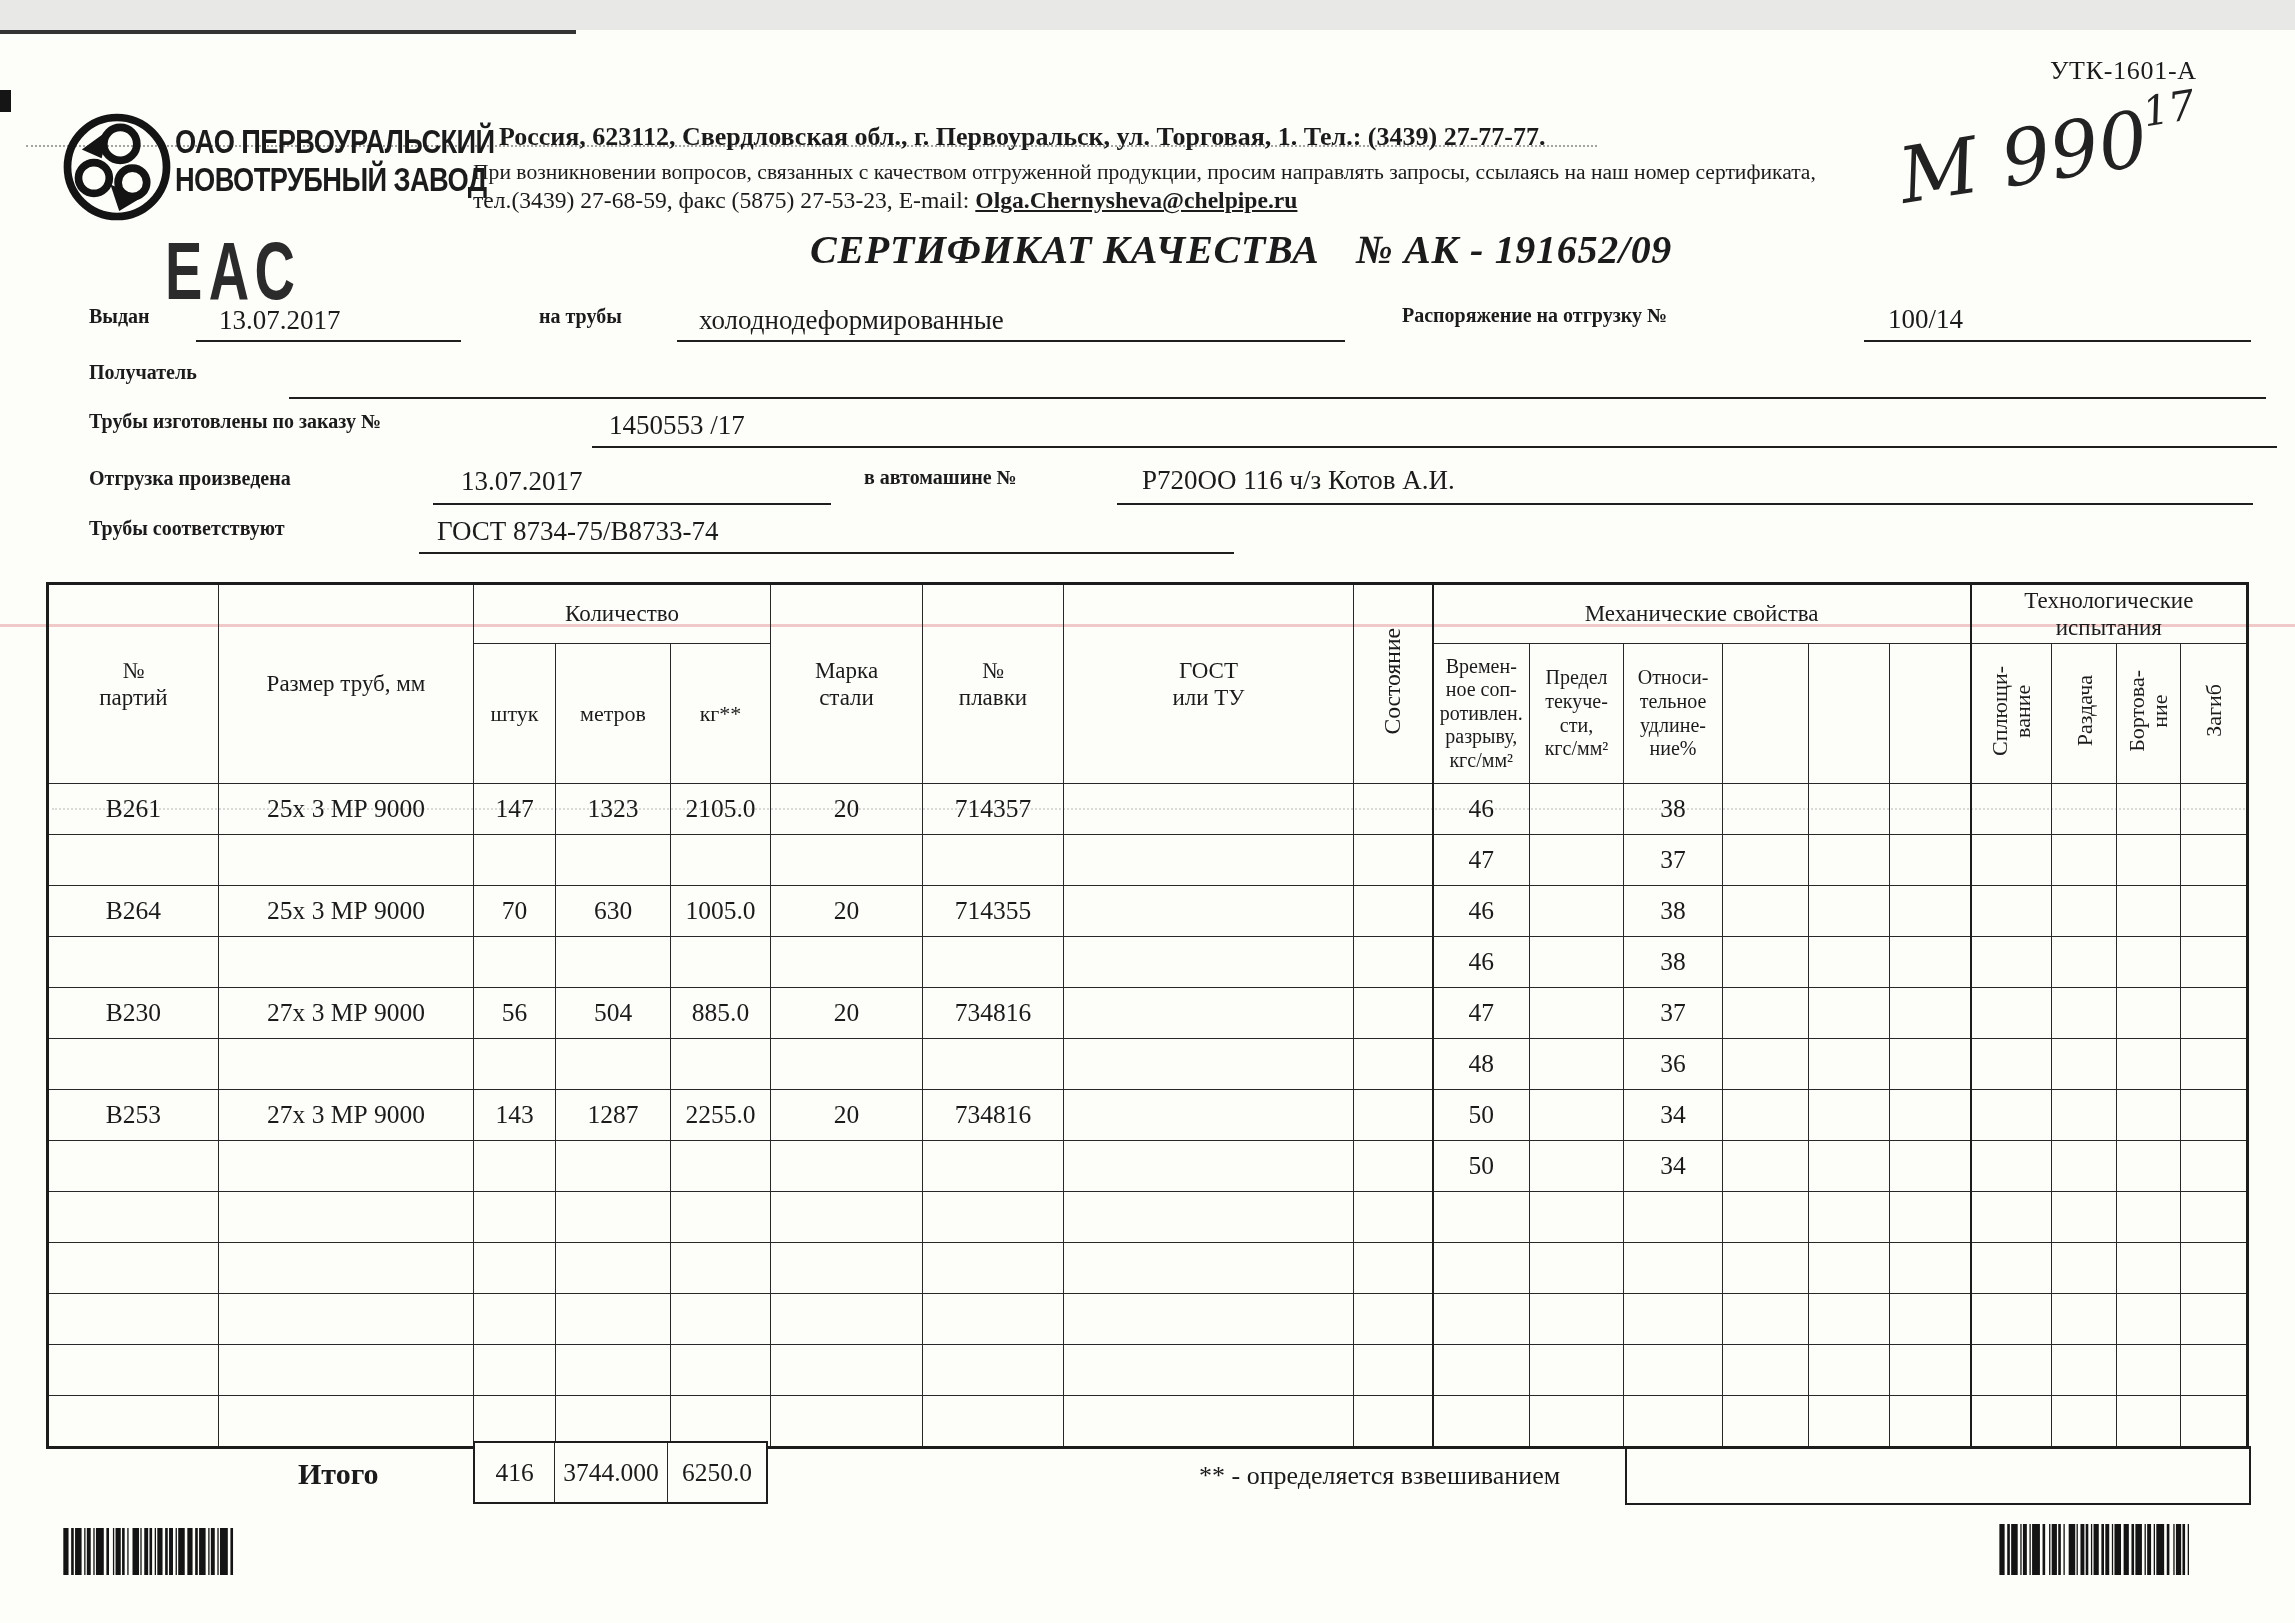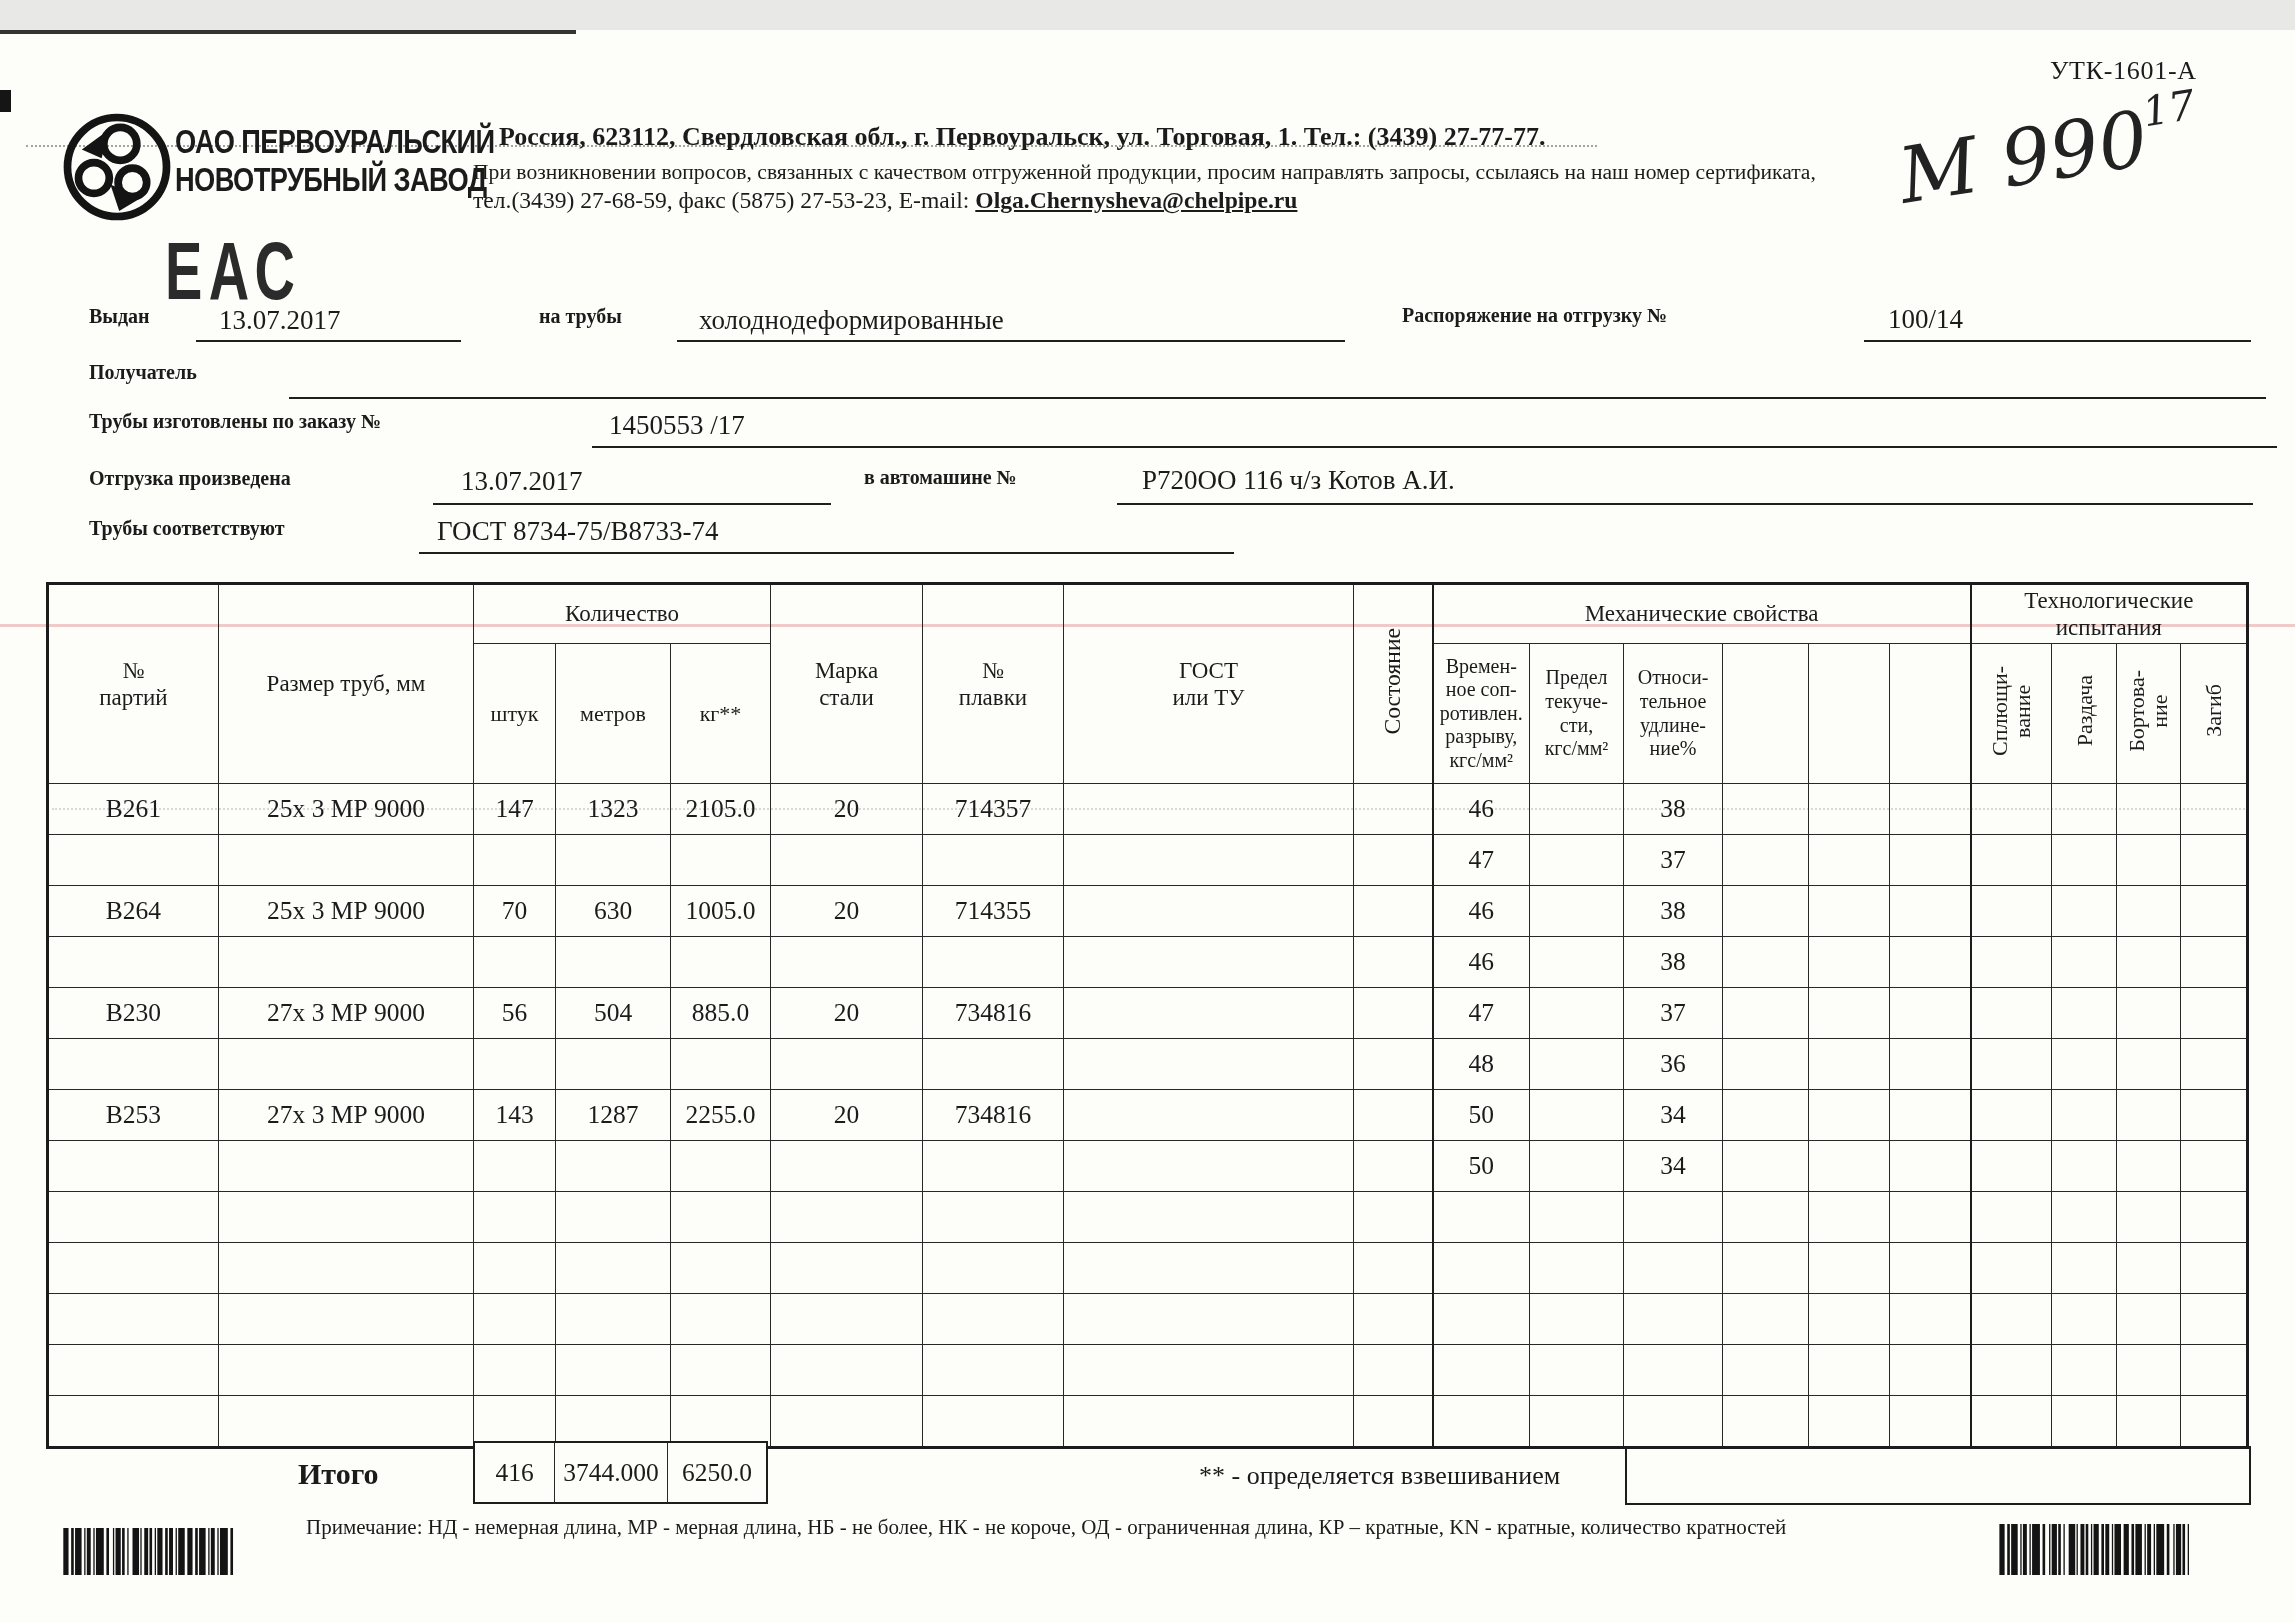--- a/index.html
+++ b/index.html
@@ -84,20 +84,24 @@
   </div>
 
   <div class="abs addr1" style="left:470px;top:92px;padding-left:29px;">Россия, 623112, Свердловская обл., г. Первоуральск, ул. Торговая, 1. Тел.: (3439) 27-77-77.</div>
   <div class="abs addr2" style="left:473px;top:130px;">При возникновении вопросов, связанных с качеством отгруженной продукции, просим направлять запросы, ссылаясь на наш номер сертификата,</div>
   <div class="abs addr3" style="left:473px;top:157px;">
     <span>тел.(3439) 27-68-59, факс (5875) 27-53-23,  E-mail: </span><span class="email">Olga.Chernysheva@chelpipe.ru</span>
   </div>
 
   <div class="abs eac" style="left:165px;top:194px;">ЕАС</div>
 
+  <div class="abs title" style="left:810px;top:196px;">
+    <span>СЕРТИФИКАТ КАЧЕСТВА</span>
+    <span style="margin-left:26px;">№  АК -  191652/09</span>
+  </div>
 
   <div class="abs lbl" style="left:89px;top:275px;">Выдан</div>
   <div class="abs val" style="left:219px;top:275px;">13.07.2017</div>
   <div class="uline" style="left:196px;top:310px;width:265px;"></div>
   <div class="abs lbl" style="left:539px;top:275px;">на трубы</div>
   <div class="abs val" style="left:699px;top:275px;">холоднодеформированные</div>
   <div class="uline" style="left:677px;top:310px;width:668px;"></div>
   <div class="abs lbl" style="left:1402px;top:274px;">Распоряжение на отгрузку №</div>
   <div class="abs val" style="left:1888px;top:274px;">100/14</div>
   <div class="uline" style="left:1864px;top:310px;width:387px;"></div>
@@ -468,21 +472,20 @@
 
   <div class="abs totals-label" style="left:298px;top:1427px;">Итого</div>
   <div class="abs totals-box" style="left:473px;top:1411px;width:291px;height:59px;">
     <div class="tcell" style="width:79px;">416</div>
     <div class="tcell" style="width:112px;">3744.000</div>
     <div class="tcell" style="width:98px;">6250.0</div>
   </div>
   <div class="abs footnote" style="left:1199px;top:1431px;">** - определяется взвешиванием</div>
   <div class="abs empty-box" style="left:1625px;top:1416px;width:622px;height:55px;"></div>
 
-  <div class="abs noteline" style="left:306px;top:1485px;">Примечание: НД - немерная длина, МР - мерная длина, НБ - не более, НК - не короче, ОД - ограниченная длина, КР – кратные, KN - кратные, количество кратностей</div>
 
   <div class="abs" style="left:62px;top:1498px;">
     <svg class="barcode" width="173" height="47" viewBox="0 0 265 72">
         <rect x="2" y="0" width="8" height="72" fill="#141414"></rect>
         <rect x="14" y="0" width="4" height="72" fill="#141414"></rect>
         <rect x="20" y="0" width="10" height="72" fill="#141414"></rect>
         <rect x="34" y="0" width="2" height="72" fill="#141414"></rect>
         <rect x="38" y="0" width="6" height="72" fill="#141414"></rect>
         <rect x="48" y="0" width="2" height="72" fill="#141414"></rect>
         <rect x="52" y="0" width="12" height="72" fill="#141414"></rect>

